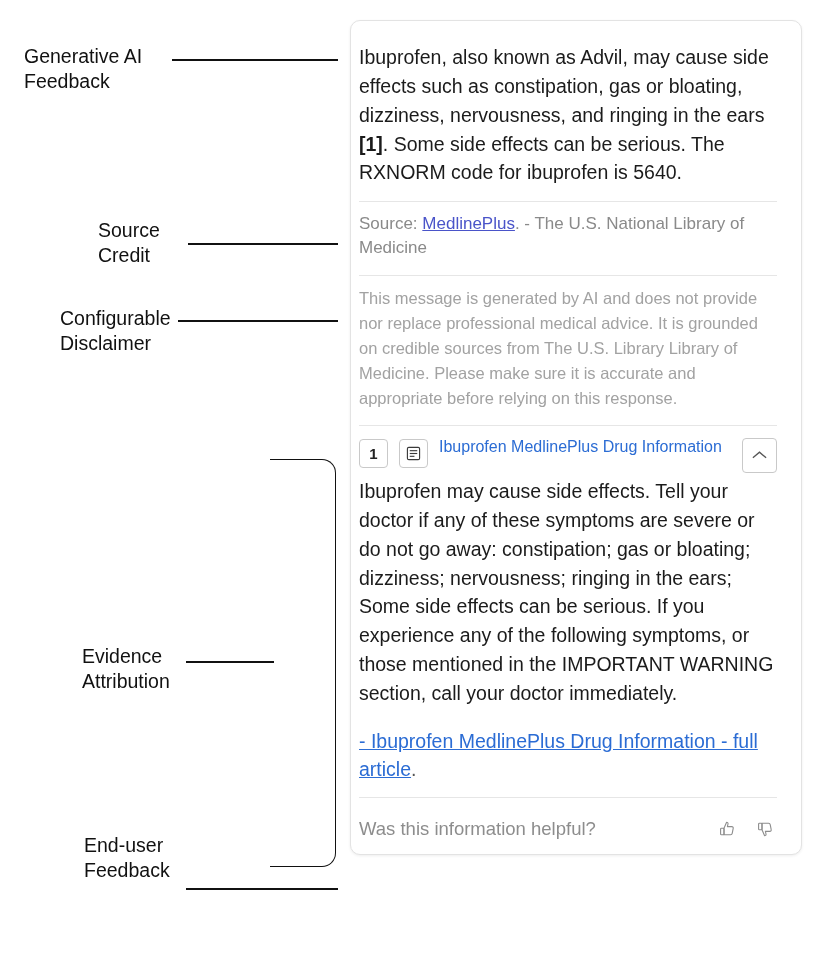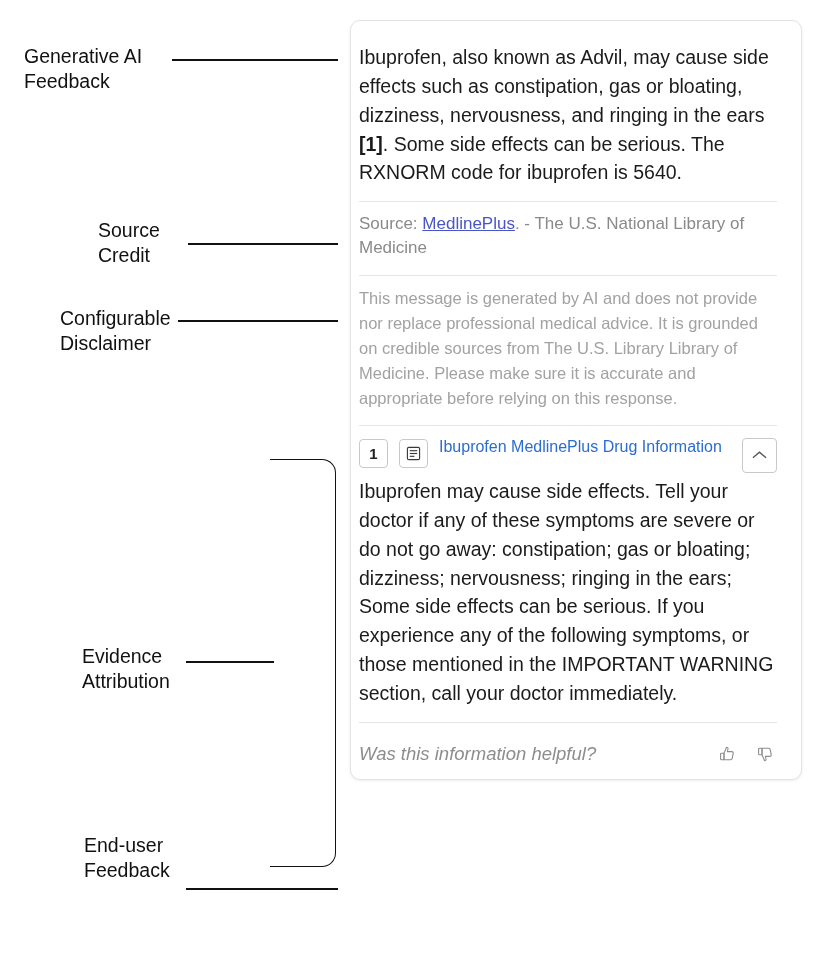--- a/index.html
+++ b/index.html
@@ -175,21 +175,20 @@
     text-decoration: underline;
   }
   .full-article .dot { color: #555; }
 
   .feedback-row {
     display: flex;
     align-items: center;
     justify-content: space-between;
     margin-top: 14px;
     padding-top: 6px;
-    font-style: italic;
   }
   .feedback-text {
     font-size: 18.5px;
     color: #8d8d8d;
   }
   .feedback-icons {
     display: flex;
     gap: 16px;
     align-items: center;
   }
@@ -255,20 +254,23 @@
     <div class="evidence-title">Ibuprofen MedlinePlus Drug Information</div>
     <div class="collapse-btn">
       <svg width="17" height="12" viewBox="0 0 18 12" aria-hidden="true">
         <polyline points="2,9 9,3 16,9" fill="none" stroke="#555" stroke-width="1.4"></polyline>
       </svg>
     </div>
   </div>
 
   <div class="evidence-body">Ibuprofen may cause side effects. Tell your doctor if any of these symptoms are severe or do not go away: constipation; gas or bloating; dizziness; nervousness; ringing in the ears; Some side effects can be serious. If you experience any of the following symptoms, or those mentioned in the IMPORTANT WARNING section, call your doctor immediately.</div>
 
+  <div class="full-article">
+    <a href="#"> - Ibuprofen MedlinePlus Drug Information - full article</a><span class="dot">.</span>
+  </div>
 
   <div class="divider"></div>
 
   <div class="feedback-row">
     <div class="feedback-text">Was this information helpful?</div>
     <div class="feedback-icons">
       <div class="thumb">
         <svg width="20" height="20" viewBox="0 0 20 20" aria-hidden="true">
           <path d="M6 9.2 L8.6 3.2 C9.6 3.2 10.2 4 10 5 L9.4 7.6 L13.8 7.6 C14.8 7.6 15.4 8.4 15.2 9.3 L14.2 14.4 C14.05 15.2 13.4 15.7 12.6 15.7 L6 15.7 Z" fill="none" stroke="#8d8d8d" stroke-width="1.1" stroke-linejoin="round"></path>
           <rect x="2.6" y="9.2" width="3.4" height="6.5" rx="0.8" fill="none" stroke="#8d8d8d" stroke-width="1.1"></rect>

